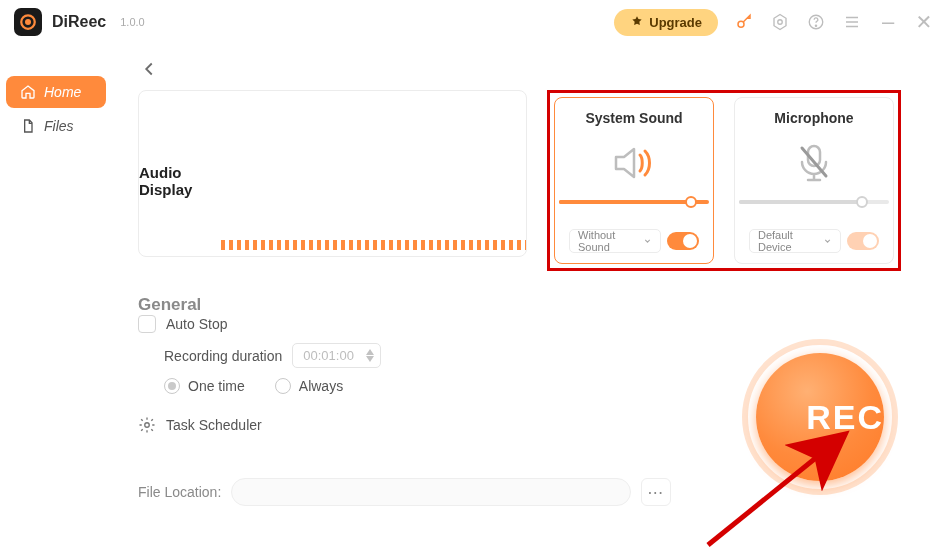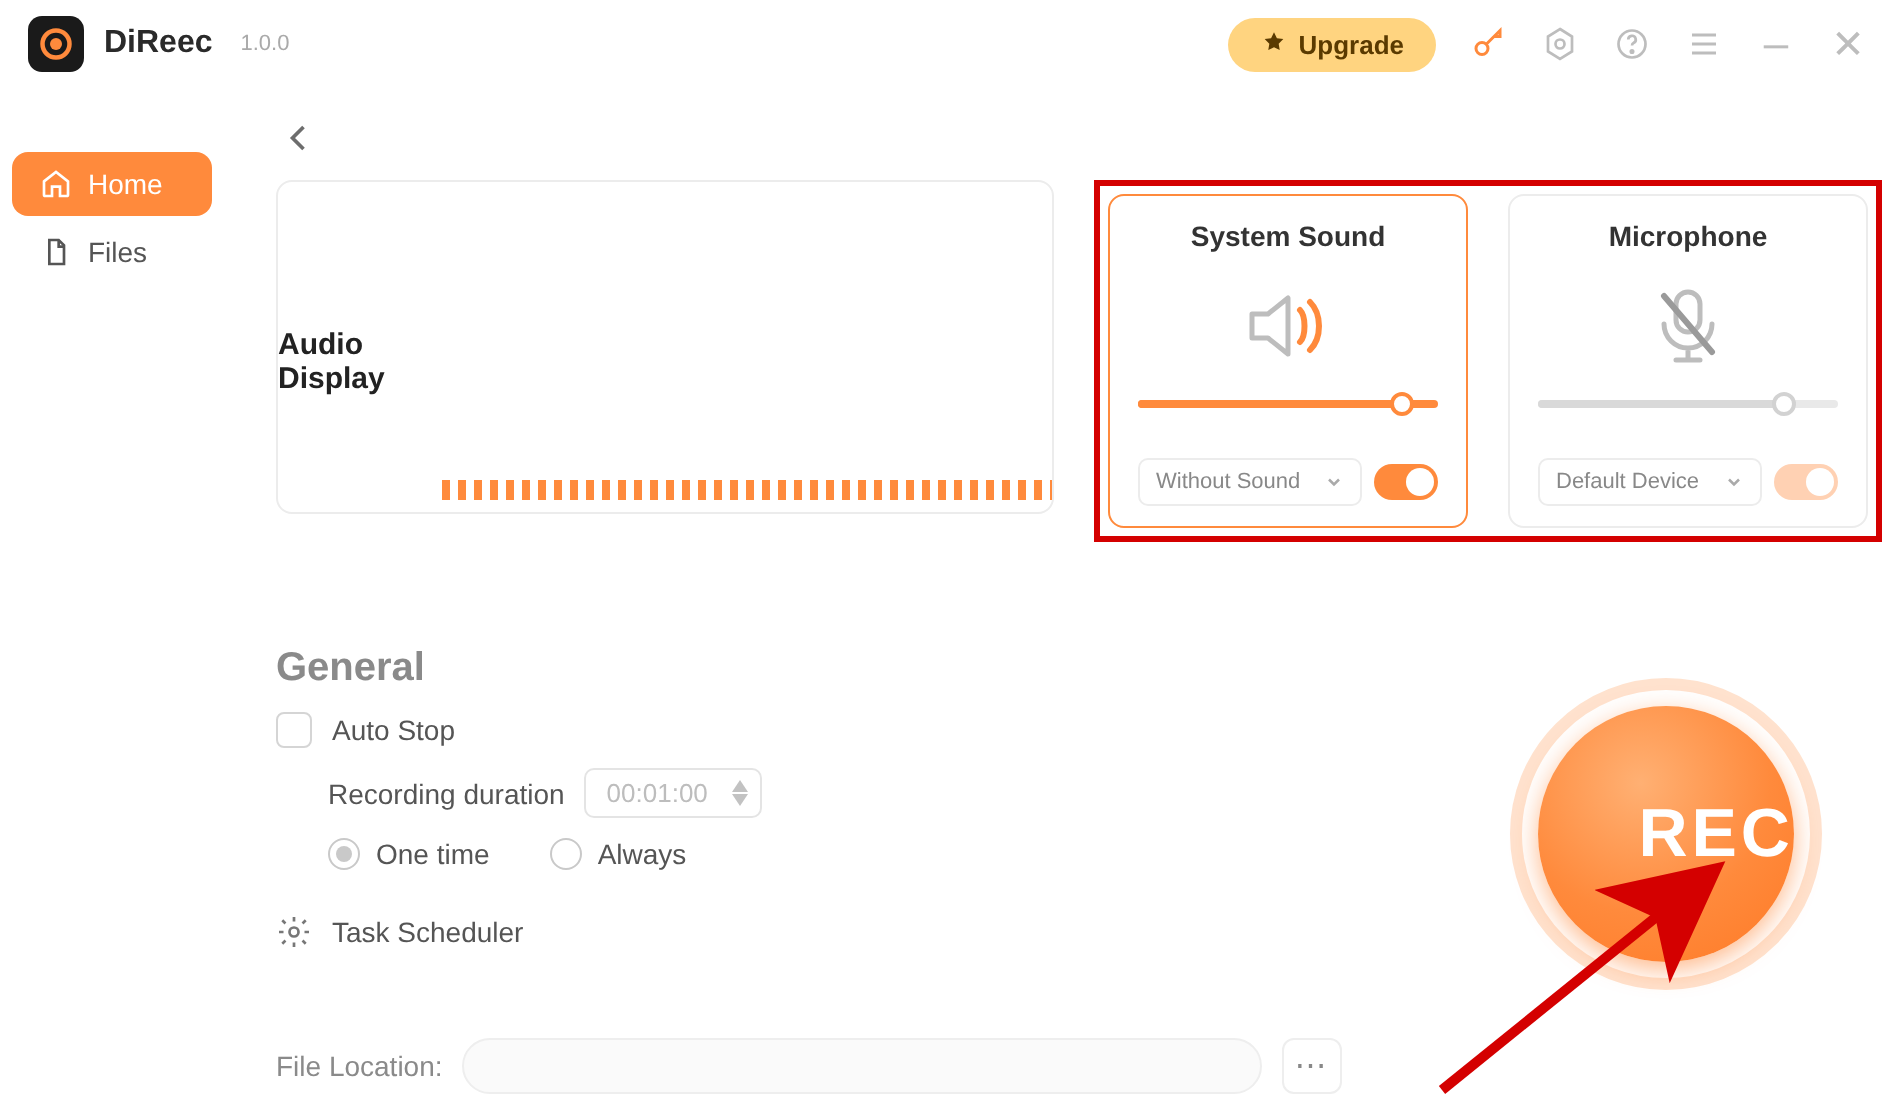--- a/index.html
+++ b/index.html
@@ -79,20 +79,21 @@
   .side-item {
     display:flex;
     align-items:center;
     gap:8px;
     padding: 8px 14px;
     margin: 2px 6px 2px 6px;
     font-size: 14px;
     color: #555;
     border-radius: 8px;
     cursor:pointer;
+    font-style:italic;
   }
   .side-item.active {
     background: #ff8a3c;
     color: #fff;
   }
   .side-item svg { width:16px;height:16px;flex-shrink:0 }
 
   
   .main {
     flex:1;
@@ -127,21 +128,21 @@
 
   .highlight-box {
     border: 3px solid #d40000;
     padding: 4px;
     display:flex;
     gap:20px;
     height: 181px;
   }
 
   .src-card {
-    width: 180px;
+    width: 160px;
     height: 167px;
     border: 1px solid #ececec;
     border-radius: 8px;
     display:flex;
     flex-direction:column;
     align-items:center;
     padding:12px 14px 10px;
     background:#fff;
   }
   .src-card.on { border-color:#ff8a3c; }
@@ -193,26 +194,26 @@
   .toggle.on { background:#ff8a3c; }
   .toggle.off { background:#ffd1b3; }
   .toggle .knob {
     position:absolute; top:2px; width:14px;height:14px;background:#fff;border-radius:50%;
   }
   .toggle.on .knob { right:2px; }
   .toggle.off .knob { right:2px; }
 
   
   .section-title {
-    margin-top:52px;
-    font-size:20px;
+    margin-top:24px;
+    font-size:17px;
     font-weight:600;
     color:#8a8a8a;
   }
-  .general-body { margin-top:10px; }
+  .general-body { }
   .row { display:flex; align-items:center; gap:10px; margin-bottom:10px; color:#555; font-size:14px; }
   .checkbox {
     width:18px;height:18px;border:1.5px solid #d5d5d5;border-radius:4px;cursor:pointer;background:#fff;
   }
   .indent { margin-left:26px; }
   .dur-input {
     border:1px solid #e4e4e4;border-radius:5px;padding:4px 26px 4px 10px;
     font-size:13px;color:#bdbdbd;position:relative;display:inline-flex;align-items:center;
   }
   .dur-input .chev { position:absolute; right:6px; display:flex;flex-direction:column;gap:1px; }

